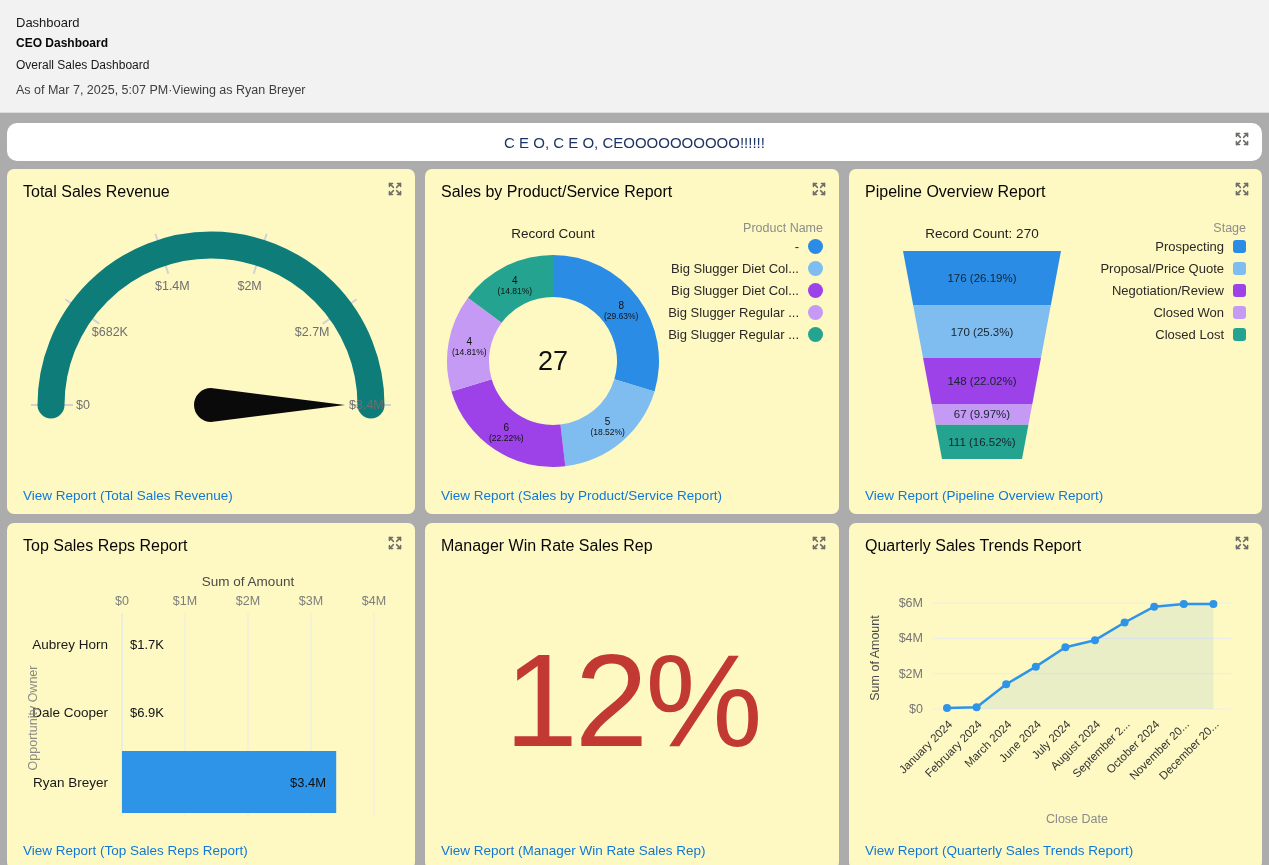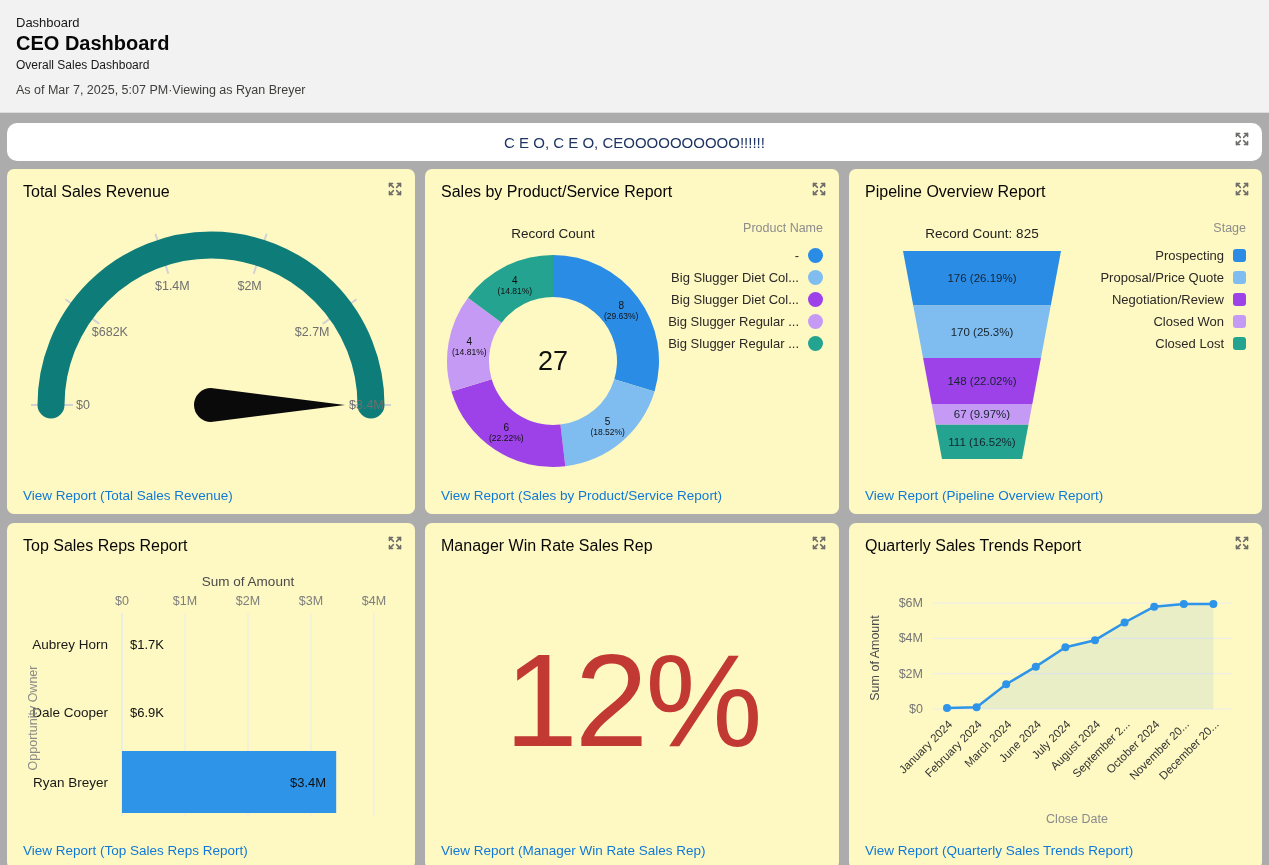--- a/index.html
+++ b/index.html
@@ -8,21 +8,21 @@
     background:#acacac;
     font-family:"Liberation Sans",sans-serif;
     -webkit-font-smoothing:antialiased;
   }
   
   .page-header{
     background:#f3f2f2;border-bottom:1px solid #dcdcdc;
     padding:14px 16px 13px 16px;
   }
   .crumb{font-size:13px;color:#181818;line-height:17px;}
-  .page-title{font-size:20px;font-weight:bold;color:#080707;line-height:24px;}
+  .page-title{font-size:12px;font-weight:bold;color:#080707;line-height:24px;}
   .page-subtitle{font-size:12px;color:#181818;line-height:19px;margin-top:1px;}
   .page-meta{font-size:12.5px;color:#3e3e3c;line-height:17px;margin-top:7px;}
   
   .banner{
     position:relative;margin:10px 7px 0 7px;height:38px;
     background:#ffffff;border-radius:10px;
     display:flex;align-items:center;justify-content:center;
   }
   .banner-text{font-size:15px;color:#1e3564;}
   .expand-btn{position:absolute;top:8px;right:12px;width:16px;height:16px;cursor:pointer;}
@@ -41,21 +41,21 @@
   .card .expand-btn{top:12px;right:12px;}
   .view-report{
     position:absolute;left:16px;bottom:11px;font-size:13.5px;
     color:#1079d8;text-decoration:none;cursor:pointer;
   }
   
   .gauge-wrap{position:absolute;left:0;right:0;top:44px;display:flex;justify-content:center;}
   .chartcol{position:absolute;text-align:center;}
   .chartcol .chart-sub{font-size:13.5px;color:#222;line-height:18px;}
   .legend{position:absolute;right:16px;top:52px;text-align:right;}
-  .legend-title{font-size:12.5px;color:#8c8c8c;margin-bottom:9px;}
+  .legend-title{font-size:12.5px;color:#8c8c8c;}
   .legend-item{
     display:flex;align-items:center;justify-content:flex-end;gap:9px;
     font-size:13px;color:#2b2826;height:22px;cursor:pointer;
   }
   .dot{width:15px;height:15px;border-radius:50%;flex:0 0 auto;}
   .sq{width:13px;height:13px;border-radius:3px;flex:0 0 auto;}
   .metric{
     position:absolute;left:0;right:0;top:44px;bottom:36px;
     display:flex;align-items:center;justify-content:center;
     font-size:132px;letter-spacing:-3px;color:#c23934;
@@ -173,21 +173,21 @@
     <span class="card-title">Pipeline Overview Report</span>
     <span class="expand-btn"><svg width="16" height="16" viewBox="0 0 16 16">
           <g stroke="#706e6b" stroke-width="1.5" fill="none" stroke-linecap="round" stroke-linejoin="round">
             <path d="M6.4 6.4 L2.4 2.4 M2.4 5.6 V2.4 H5.6"></path>
             <path d="M9.6 6.4 L13.6 2.4 M10.4 2.4 H13.6 V5.6"></path>
             <path d="M6.4 9.6 L2.4 13.6 M2.4 10.4 V13.6 H5.6"></path>
             <path d="M9.6 9.6 L13.6 13.6 M13.6 10.4 V13.6 H10.4"></path>
           </g>
         </svg></span>
     <div class="chartcol" style="left:17px;top:56px;width:232px;">
-      <div class="chart-sub">Record Count: 825</div>
+      <div class="chart-sub">Record Count: 270</div>
       <div style="margin-top:4px;"><svg width="232" height="218" viewBox="0 0 232 218">
             <polygon points="37,4 195,4 184.78571428571428,58.47619047619048 47.214285714285715,58.47619047619048" fill="#2b8ce6"></polygon>
             <text x="116" y="35.23809523809524" font-size="11.5" fill="#15242e" text-anchor="middle">176 (26.19%)</text>
             <polygon points="47.214285714285715,58.47619047619048 184.78571428571428,58.47619047619048 174.91964285714286,111.09523809523809 57.08035714285714,111.09523809523809" fill="#7fbcf0"></polygon>
             <text x="116" y="88.78571428571428" font-size="11.5" fill="#15242e" text-anchor="middle">170 (25.3%)</text>
             <polygon points="57.08035714285714,111.09523809523809 174.91964285714286,111.09523809523809 166.33035714285714,156.90476190476193 65.66964285714286,156.90476190476193" fill="#9c42e8"></polygon>
             <text x="116" y="138" font-size="11.5" fill="#15242e" text-anchor="middle">148 (22.02%)</text>
             <polygon points="65.66964285714286,156.90476190476193 166.33035714285714,156.90476190476193 162.44196428571428,177.64285714285714 69.55803571428572,177.64285714285714" fill="#c49af4"></polygon>
             <text x="116" y="171.27380952380952" font-size="11.5" fill="#15242e" text-anchor="middle">67 (9.97%)</text>
             <polygon points="69.55803571428572,177.64285714285714 162.44196428571428,177.64285714285714 156,212 76,212" fill="#24a391"></polygon>

